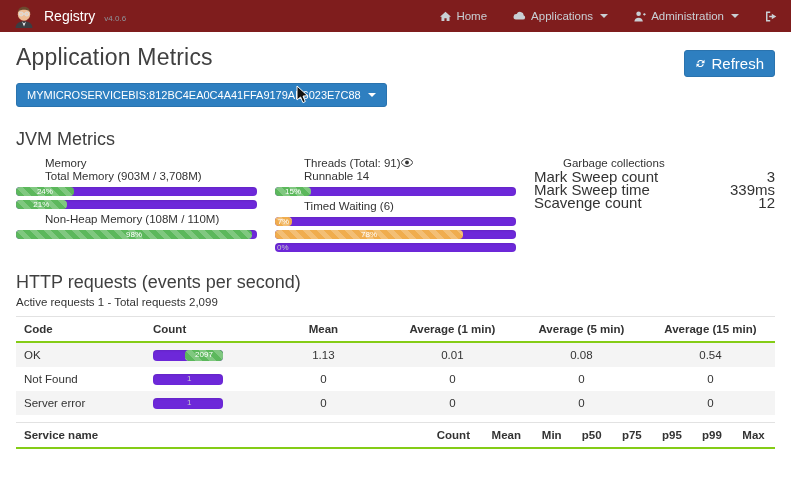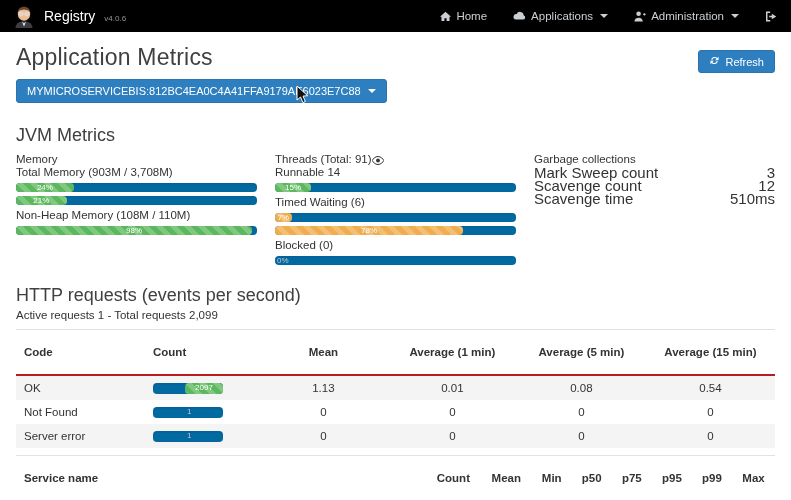--- a/index.html
+++ b/index.html
@@ -8,21 +8,21 @@
     font-family: "Liberation Sans", sans-serif;
     color: #333;
     background: #fff;
     overflow: hidden;
     position: relative;
   }
 
   
   .navbar {
     height: 32px;
-    background: #000000;
+    background: #7f1d1d;
     display: flex;
     align-items: center;
     justify-content: space-between;
     padding: 0 14px 0 12px;
   }
   .brand { display: flex; align-items: center; gap: 8px; cursor: pointer; }
   .logo { width: 24px; height: 24px; display: block; overflow: hidden; }
   .brand-name { color: #fff; font-size: 14px; }
   .brand-version { color: #8e959c; font-size: 8px; margin-left: 1px; margin-top: 4px; }
   .nav-menu { list-style: none; display: flex; align-items: flex-end; gap: 26px; }
@@ -42,32 +42,32 @@
   .container { padding: 0 16px; }
   .page-header { display: flex; justify-content: space-between; align-items: flex-start; margin-top: 12px; }
   h1 { font-size: 23px; font-weight: 400; color: #404040; letter-spacing: .2px; }
   h2 { font-size: 18px; font-weight: 400; color: #404040; }
 
   .btn {
     border-radius: 3px; border: 1px solid #2a73ae; background: #2e7fc0; color: #fff;
     font-family: "Liberation Sans", sans-serif; cursor: pointer;
     display: inline-flex; align-items: center; gap: 5px;
   }
-  .btn-refresh { font-size: 11px; padding: 4px 10px; margin-top: 6px; }
+  .btn-refresh { font-size: 15px; padding: 4px 10px; margin-top: 6px; }
   .btn-instance { font-size: 11px; padding: 5px 10px; margin: 6px 0 14px; }
 
   
   .jvm-title { margin: 8px 0 7px; }
   .jvm-grid { display: grid; grid-template-columns: 1fr 1fr 1fr; column-gap: 18px; }
-  .metric-line { font-size: 11.5px; line-height: 13px; color: #333; }
-  .metric-head { display: flex; align-items: center; }
+  .metric-line { font-size: 11.5px; line-height: 13px; color: #333; margin-left: 29px; }
+  .metric-head { display: flex; align-items: flex-start; }
   .eye-btn { display: inline-flex; cursor: pointer; margin-top: 1px; }
 
   .progress {
-    height: 9px; background: #0369a1; border-radius: 4px;
+    height: 9px; background: #6d28d9; border-radius: 4px;
     box-shadow: inset 0 1px 2px rgba(0,0,0,.09);
     margin: 4px 0 4px; position: relative;
   }
   .progress-fill {
     height: 100%; border-radius: 4px; position: relative; white-space: nowrap;
     background-image: linear-gradient(45deg, rgba(255,255,255,.22) 25%, transparent 25%,
       transparent 50%, rgba(255,255,255,.22) 50%, rgba(255,255,255,.22) 75%, transparent 75%, transparent);
     background-size: 14px 14px;
   }
   .progress-fill[data-color="green"]  { background-color: #5cb85c; }
@@ -80,22 +80,22 @@
   .progress-fill[data-color="gray"] .progress-text {
     color: #c4c7ca; left: 2px; transform: translateY(-50%);
   }
 
   .gc-row { display: flex; justify-content: space-between; font-size: 15px; line-height: 13px; }
 
   
   .section-title { margin-top: 16px; }
   .sub-note { font-size: 11.5px; margin: 3px 0 8px; }
   table { width: 100%; border-collapse: collapse; font-size: 11.5px; margin-top: 7px; }
-  th { text-align: left; font-weight: 700; color: #333; padding: 16px 8px;
-       border-top: 1px solid #e2e2e2; border-bottom: 2px solid #b91c1c; }
+  th { text-align: left; font-weight: 700; color: #333; padding: 6px 8px;
+       border-top: 1px solid #e2e2e2; border-bottom: 2px solid #84cc16; }
   td { padding: 6px 8px; }
   tbody tr:nth-child(odd) { background: #f4f4f4; }
   .num { text-align: center; }
   .count-progress { height: 11px; width: 70px; margin: 0; padding-left: 32px; }
   .http-table th.c-code { width: 17%; } .http-table th.c-count { width: 15%; }
   .http-table th.c-mean { width: 17%; } .http-table th.c-a1 { width: 17%; }
   .http-table th.c-a5 { width: 17%; }  .http-table th.c-a15 { width: 17%; }
   .svc-table th.c-name { width: 54%; }
 
   
@@ -228,41 +228,40 @@
       <div class="progress">
         <div class="progress-fill" data-color="orange" style="width: 7%;">
           <span class="progress-text">7%</span>
         </div>
       </div>
       <div class="progress">
         <div class="progress-fill" data-color="orange" style="width: 78%;">
           <span class="progress-text">78%</span>
         </div>
       </div>
-      <div class="metric-line">Blocked (0)</div>
       <div class="progress">
         <div class="progress-fill" data-color="gray" style="width: 0%;">
           <span class="progress-text">0%</span>
         </div>
       </div>
     </div>
 
     <div>
       <div class="metric-line">Garbage collections</div>
       <div class="gc-row">
         <span>Mark Sweep count</span>
         <span>3</span>
       </div>
       <div class="gc-row">
+        <span>Mark Sweep time</span>
+        <span>339ms</span>
+      </div>
+      <div class="gc-row">
         <span>Scavenge count</span>
         <span>12</span>
-      </div>
-      <div class="gc-row">
-        <span>Scavenge time</span>
-        <span>510ms</span>
       </div>
     </div>
   </div>
 
   
   <h2 class="section-title">HTTP requests (events per second)</h2>
   <div class="sub-note">Active requests 1 - Total requests 2,099</div>
 
   <table class="http-table">
     <thead>

